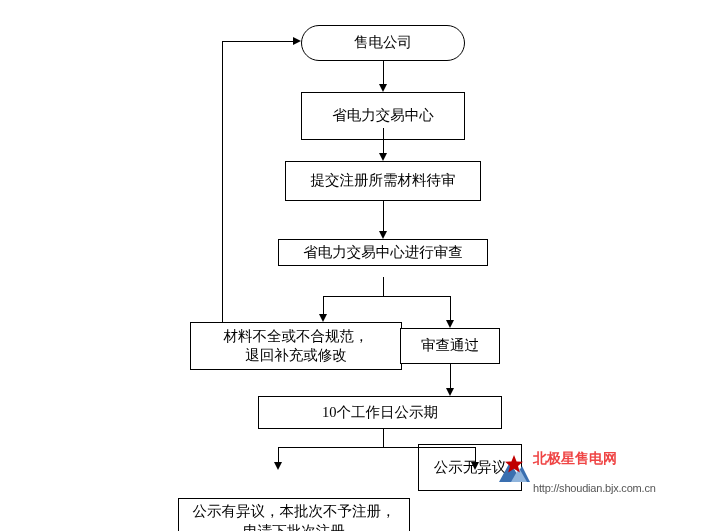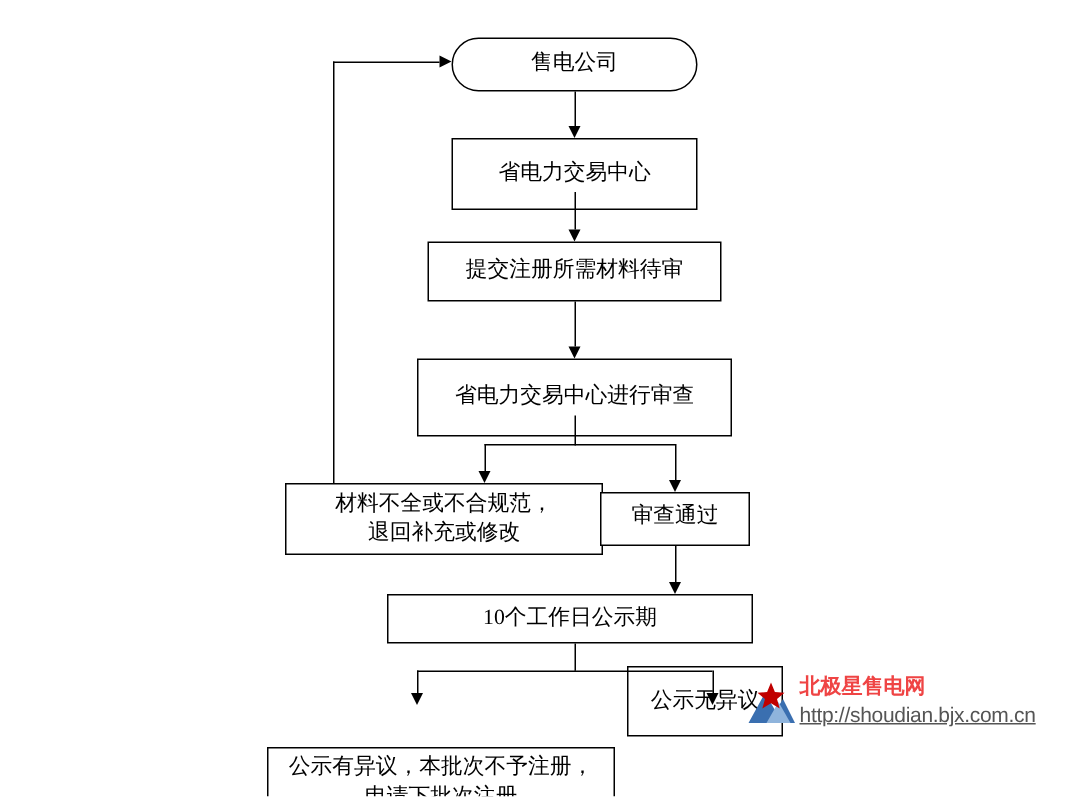--- a/index.html
+++ b/index.html
@@ -67,44 +67,43 @@
   }
   .wm-main {
     font-family: Liberation Mono, monospace;
     font-weight: bold;
     font-size: 14px;
     color: #ef4444;
     letter-spacing: 0px;
   }
   .wm-sub {
     font-family: "Liberation Sans", sans-serif;
-    font-size: 14px;
+    font-size: 11px;
     color: #555555;
-    margin-top: 3px;
+    margin-top: 17px;
     letter-spacing: -0.2px;
-    text-decoration: underline;
   }
 </style>
 </head>
 <body>
 
 <div id="canvas">
 
   <div class="node" style="left:301px; top:25px; width:164px; height:36px;border-radius:18px;">售电公司</div>
 
   <div class="node" style="left:301px; top:92px; width:164px; height:48px;">省电力交易中心</div>
 
   <div class="node" style="left:285px; top:161px; width:196px; height:40px;">提交注册所需材料待审</div>
 
-  <div class="node" style="left:278px; top:239px; width:210px; height:52px;">省电力交易中心进行审查</div>
+  <div class="node" style="left:278px; top:239px; width:210px; height:27px;">省电力交易中心进行审查</div>
 
   <div class="node" style="left:162px; top:322px; width:212px; height:48px;margin-left:28px;">材料不全或不合规范，
 退回补充或修改</div>
 
-  <div class="node" style="left:400px; top:328px; width:100px; height:36px;font-family:Liberation Mono, monospace;">审查通过</div>
+  <div class="node" style="left:400px; top:328px; width:100px; height:36px;">审查通过</div>
 
   <div class="node" style="left:258px; top:396px; width:244px; height:33px;">10个工作日公示期</div>
 
   <div class="node" style="left:178px; top:470px; width:232px; height:47px;margin-top:28px;">公示有异议，本批次不予注册，
 申请下批次注册</div>
 
   <div class="node" style="left:418px; top:444px; width:104px; height:47px;">公示无异议</div>
 
   <div class="line v" style="left:383px; top:61px; height:23px;"></div>
   <div class="arrow-down" style="left:379px; top:84px;"></div>

